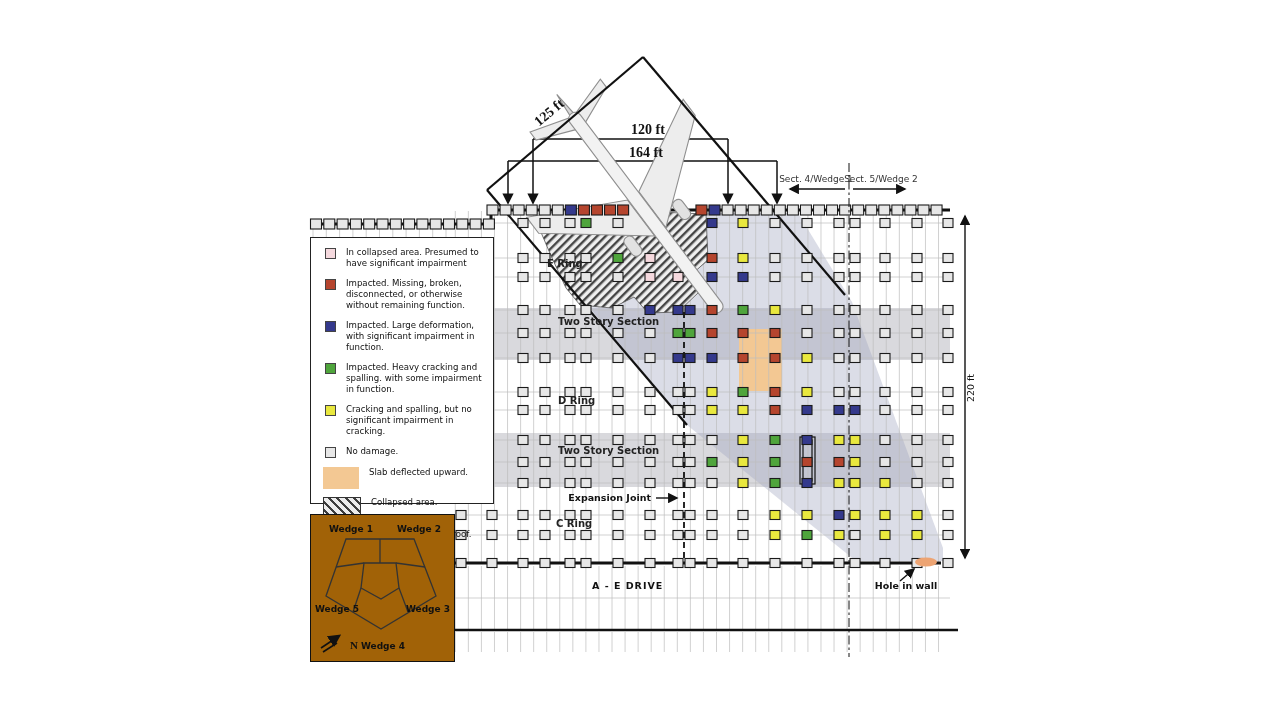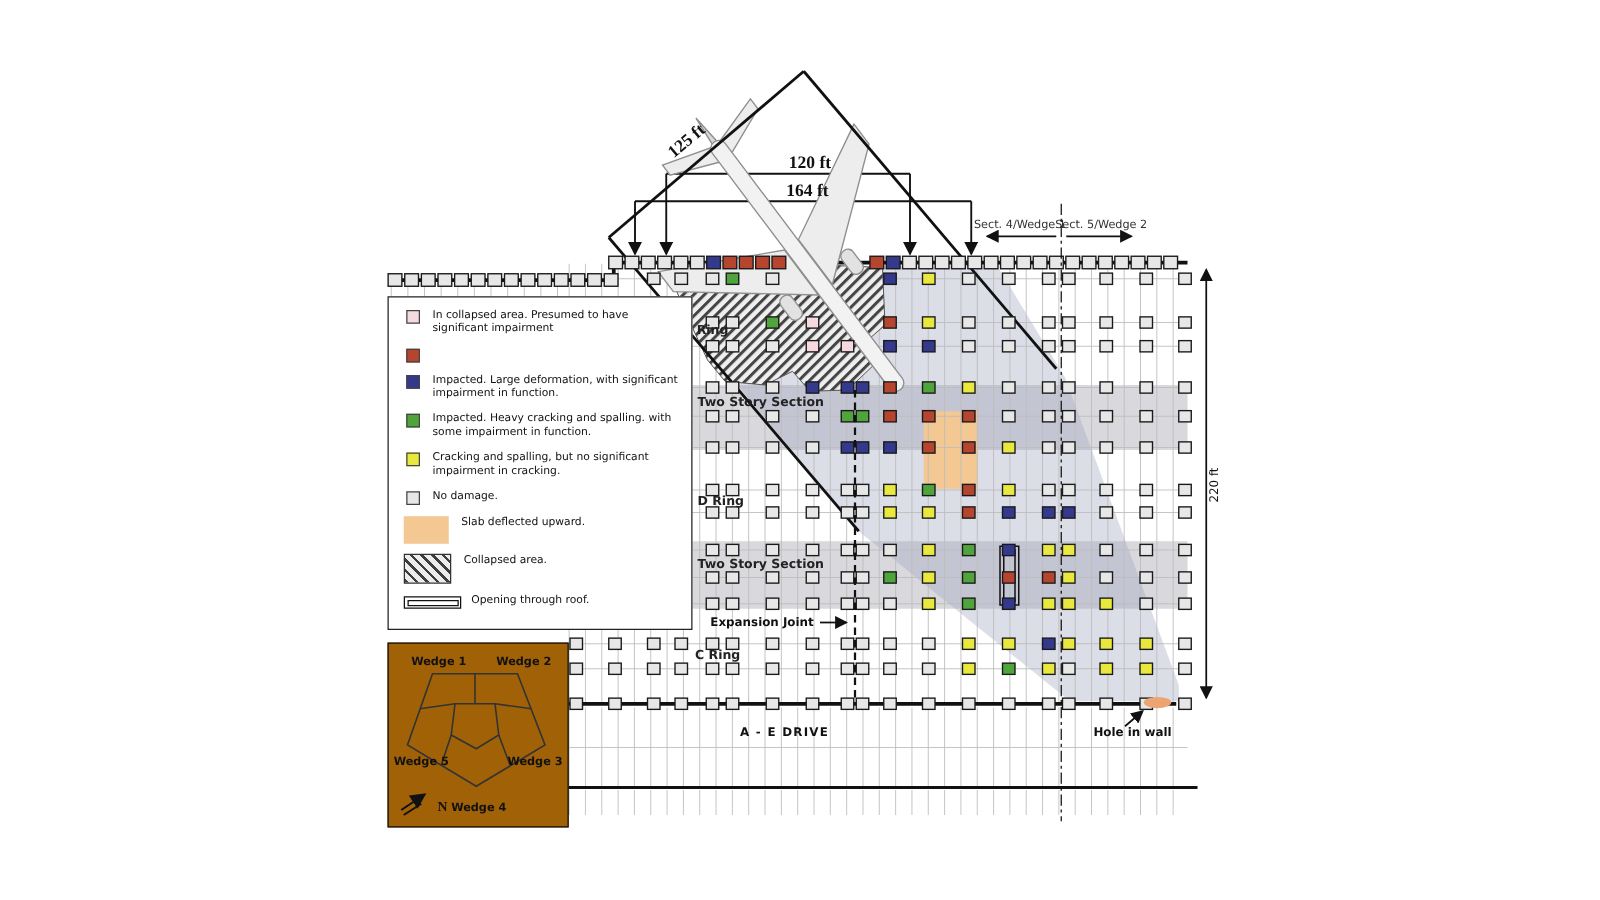--- a/index.html
+++ b/index.html
@@ -1,20 +1,20 @@
 <!DOCTYPE html>
 <html><head>
 <meta charset="utf-8">
 <style>
   html,body{margin:0;padding:0;background:#fff;}
   #stage{position:relative;width:1280px;height:720px;background:#fff;overflow:hidden;
          font-family:"DejaVu Sans","Liberation Sans",sans-serif;}
   #main-svg{position:absolute;left:0;top:0;}
   
-  .legend{position:absolute;left:310px;top:237px;width:244px;height:267px;
+  .legend{position:absolute;left:310px;top:237px;width:184px;height:267px;
           background:#fff;border:1.3px solid #222;box-sizing:border-box;
           padding:9px 6px 4px 8px;font-size:8.6px;line-height:1.28;color:#111;z-index:30;}
   .lg-item{display:flex;align-items:flex-start;margin-bottom:9px;}
   .lg-sw{flex:0 0 auto;width:9px;height:9px;border:1px solid #444;margin:1px 10px 0 6px;}
   .sw-pink{background:#f5d9de;}
   .sw-red{background:#b5452e;}
   .sw-blue{background:#34398c;}
   .sw-green{background:#4fa53c;}
   .sw-yellow{background:#e9e83e;}
   .sw-gray{background:#e7e7e7;}
@@ -555,20 +555,21 @@
   <text class="small-b" x="906" y="589" text-anchor="middle">Hole in wall</text>
 </svg>
 
 <div class="legend">
   <div class="lg-item">
         <span class="lg-sw sw-pink"></span>
         <span>In collapsed area. Presumed to have significant impairment</span>
       </div>
   <div class="lg-item">
         <span class="lg-sw sw-red"></span>
+        <span>Impacted. Missing, broken, disconnected, or otherwise without remaining function.</span>
       </div>
   <div class="lg-item">
         <span class="lg-sw sw-blue"></span>
         <span>Impacted. Large deformation, with significant impairment in function.</span>
       </div>
   <div class="lg-item">
         <span class="lg-sw sw-green"></span>
         <span>Impacted. Heavy cracking and spalling. with some impairment in function.</span>
       </div>
   <div class="lg-item">

